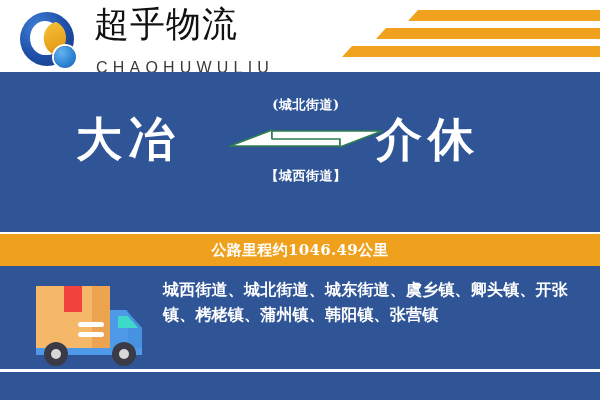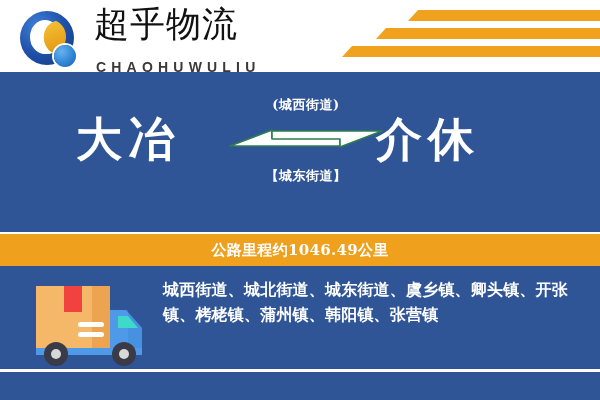--- a/index.html
+++ b/index.html
@@ -81,22 +81,22 @@
   }
   .brand-cn {
     font-family: "DejaVu Serif", "Liberation Serif", serif;
     font-size: 35px;
     font-weight: 400;
     color: #111111;
     letter-spacing: 1px;
     line-height: 1.08;
   }
   .brand-en {
-    font-size: 14px;
-    font-weight: 700;
+    font-size: 16px;
+    font-weight: 400;
     color: #3a3a3a;
     letter-spacing: 5.2px;
     margin-top: 15px;
     padding-left: 2px;
   }
   .stripes {
     position: absolute;
     right: 0; top: 8px;
     width: 260px; height: 60px;
   }
@@ -244,33 +244,33 @@
     </div>
 
     <div class="header-rule"></div>
   </div>
 
   <div class="route-panel">
 
     <div class="city origin">大冶</div>
 
     <div class="route-mid">
-      <div class="route-note top">(城西街道)</div>
+      <div class="route-note top">(城北街道)</div>
 
       <div class="arrow-wrap">
         <svg width="156" height="38" viewBox="0 0 156 38" aria-hidden="true">
           <path d="M2 25 L44 8 L44 17 L152 17 L152 14 L152 14 L112 31 L112 22 L2 22 Z" fill="none" stroke="none"></path>
 
           <polygon points="2,27 44,11 44,19 112,19 112,27" fill="#ffffff" stroke="#2e7d4f" stroke-width="1.6" stroke-linejoin="round"></polygon>
 
           <polygon points="154,12 112,28 112,20 44,20 44,12" fill="#ffffff" stroke="#2e7d4f" stroke-width="1.6" stroke-linejoin="round"></polygon>
         </svg>
       </div>
 
-      <div class="route-note bottom">【城东街道】</div>
+      <div class="route-note bottom">【城西街道】</div>
     </div>
 
     <div class="city dest">介休</div>
   </div>
 
   <div class="info-bar">
     <span class="info-text">公路里程约1046.49公里</span>
   </div>
 
   <div class="bottom-panel">

